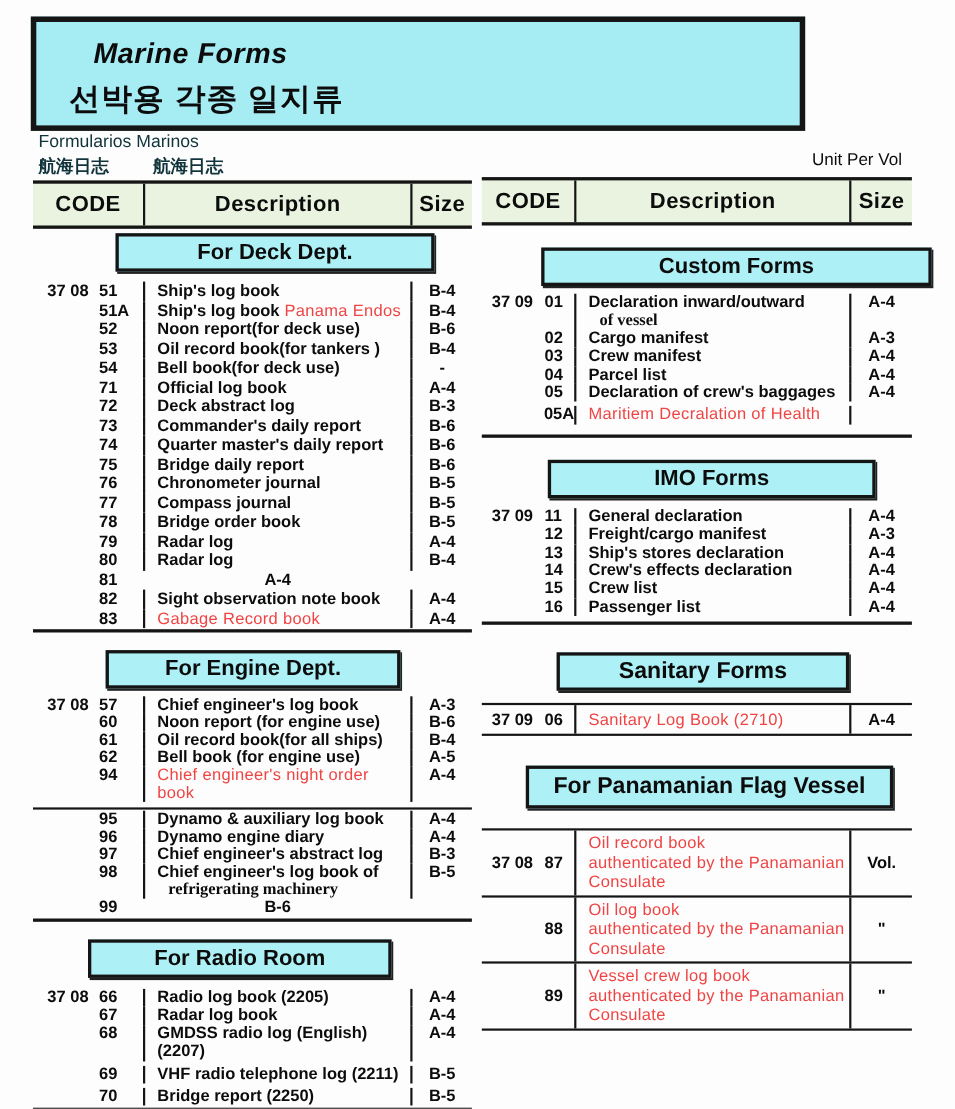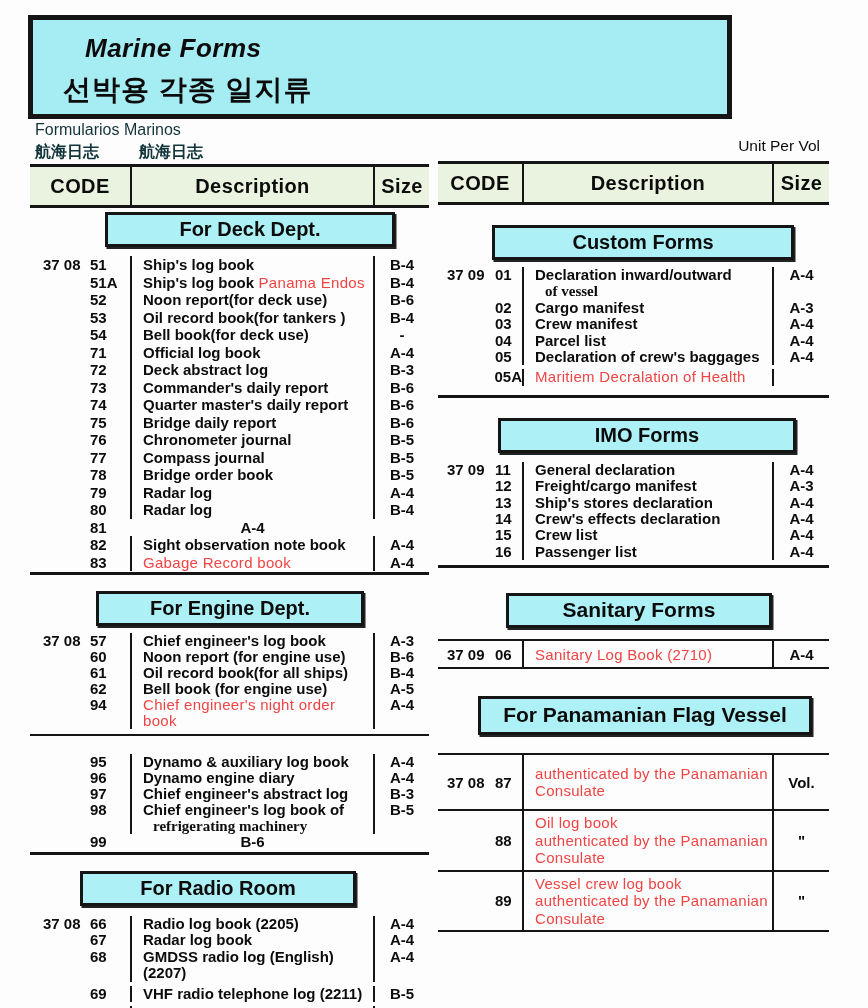--- a/index.html
+++ b/index.html
@@ -43,21 +43,21 @@
   .th-desc{border-left:2px solid var(--line);border-right:2px solid var(--line);}
   
   .banner{
     box-sizing:border-box;border:3px solid var(--line);background:var(--banner-bg);
     font-weight:bold;font-size:20px;line-height:24px;text-align:center;
     padding:2px 0 3px;box-shadow:1.5px 2px 0 #222;
   }
   .b-deck{width:290px;margin:4px 0 0 75px;}
   .b-engine{width:268px;margin:16px 0 0 66px;}
   .b-radio{width:276px;margin:16px 0 0 50px;}
-  .b-custom{width:302px;margin:20px 0 4px 54px;}
+  .b-custom{width:355px;margin:20px 0 4px 54px;}
   .b-imo{width:298px;margin:20px 0 0 60px;}
   .b-sanitary{width:266px;margin:25px 0 0 68px;font-size:21px;}
   .b-panama{width:334px;margin:27px 0 0 40px;font-size:21px;padding:4px 0 5px;}
   
   .row{display:grid;}
   .col-left .row{grid-template-columns:100px 245px 1fr;}
   .col-right .row{grid-template-columns:84px 252px 1fr;}
   .cell{font-size:15px;font-weight:bold;line-height:17.5px;}
   .cell.desc{border-left:2px solid var(--line);border-right:2px solid var(--line);padding-left:11px;}
   .cell.size{text-align:center;}
@@ -67,21 +67,21 @@
   .rows:not(.boxed) .cell.desc .line:nth-child(n+2){padding-left:10px;font-family:Liberation Serif, serif;}
   .row.gap{margin-top:4px;}
   .altrow .cell.desc,.alt-inline{font-weight:normal;color:#ef4444;letter-spacing:.3px;}
   
   .rows-deck .cell{line-height:17.5px;}
   .rows-engine-a .cell,.rows-engine-b .cell{line-height:16px;}
   .rows-radio .cell,.rows-custom .cell,.rows-imo .cell{line-height:16.4px;}
   .rows-deck{margin-top:9px;border-bottom:3px solid var(--line);padding-bottom:1px;}
   .engine-wrap{margin-top:7px;border-bottom:3px solid var(--line);}
   .rows-engine-a{padding-bottom:5px;border-bottom:2px solid var(--line);}
-  .rows-engine-b{padding-top:18px;padding-bottom:2px;}
+  .rows-engine-b{padding-top:1px;padding-bottom:2px;}
   .rows-radio{margin-top:10px;border-bottom:3px solid var(--line);padding-bottom:2px;}
   .rows-custom{margin-top:7px;border-bottom:3px solid var(--line);padding-bottom:9px;}
   .rows-imo{margin-top:9px;border-bottom:3px solid var(--line);padding-bottom:5px;}
   
   .boxed{border-top:2px solid var(--line);}
   .boxed .row{border-bottom:2px solid var(--line);}
   .boxed .cell{line-height:17.5px;}
   .boxed .cell.code{align-items:center;}
   .boxed .cell.desc{display:flex;flex-direction:column;justify-content:center;padding-top:3px;padding-bottom:3px;}
   .boxed .cell.size{display:flex;align-items:center;justify-content:center;}
@@ -609,20 +609,21 @@
     </div>
 
   <div class="banner b-panama">For Panamanian Flag Vessel</div>
   <div class="rows boxed panama-table">
       <div class="row altrow">
         <div class="cell code">
           <span class="prefix">37 08</span>
           <span class="num">87</span>
         </div>
         <div class="cell desc">
+          <div class="line">Oil record book</div>
           <div class="line">authenticated by the Panamanian</div>
           <div class="line">Consulate</div>
         </div>
         <div class="cell size">Vol.</div>
       </div>
       <div class="row altrow">
         <div class="cell code">
           <span class="prefix"></span>
           <span class="num">88</span>
         </div>

